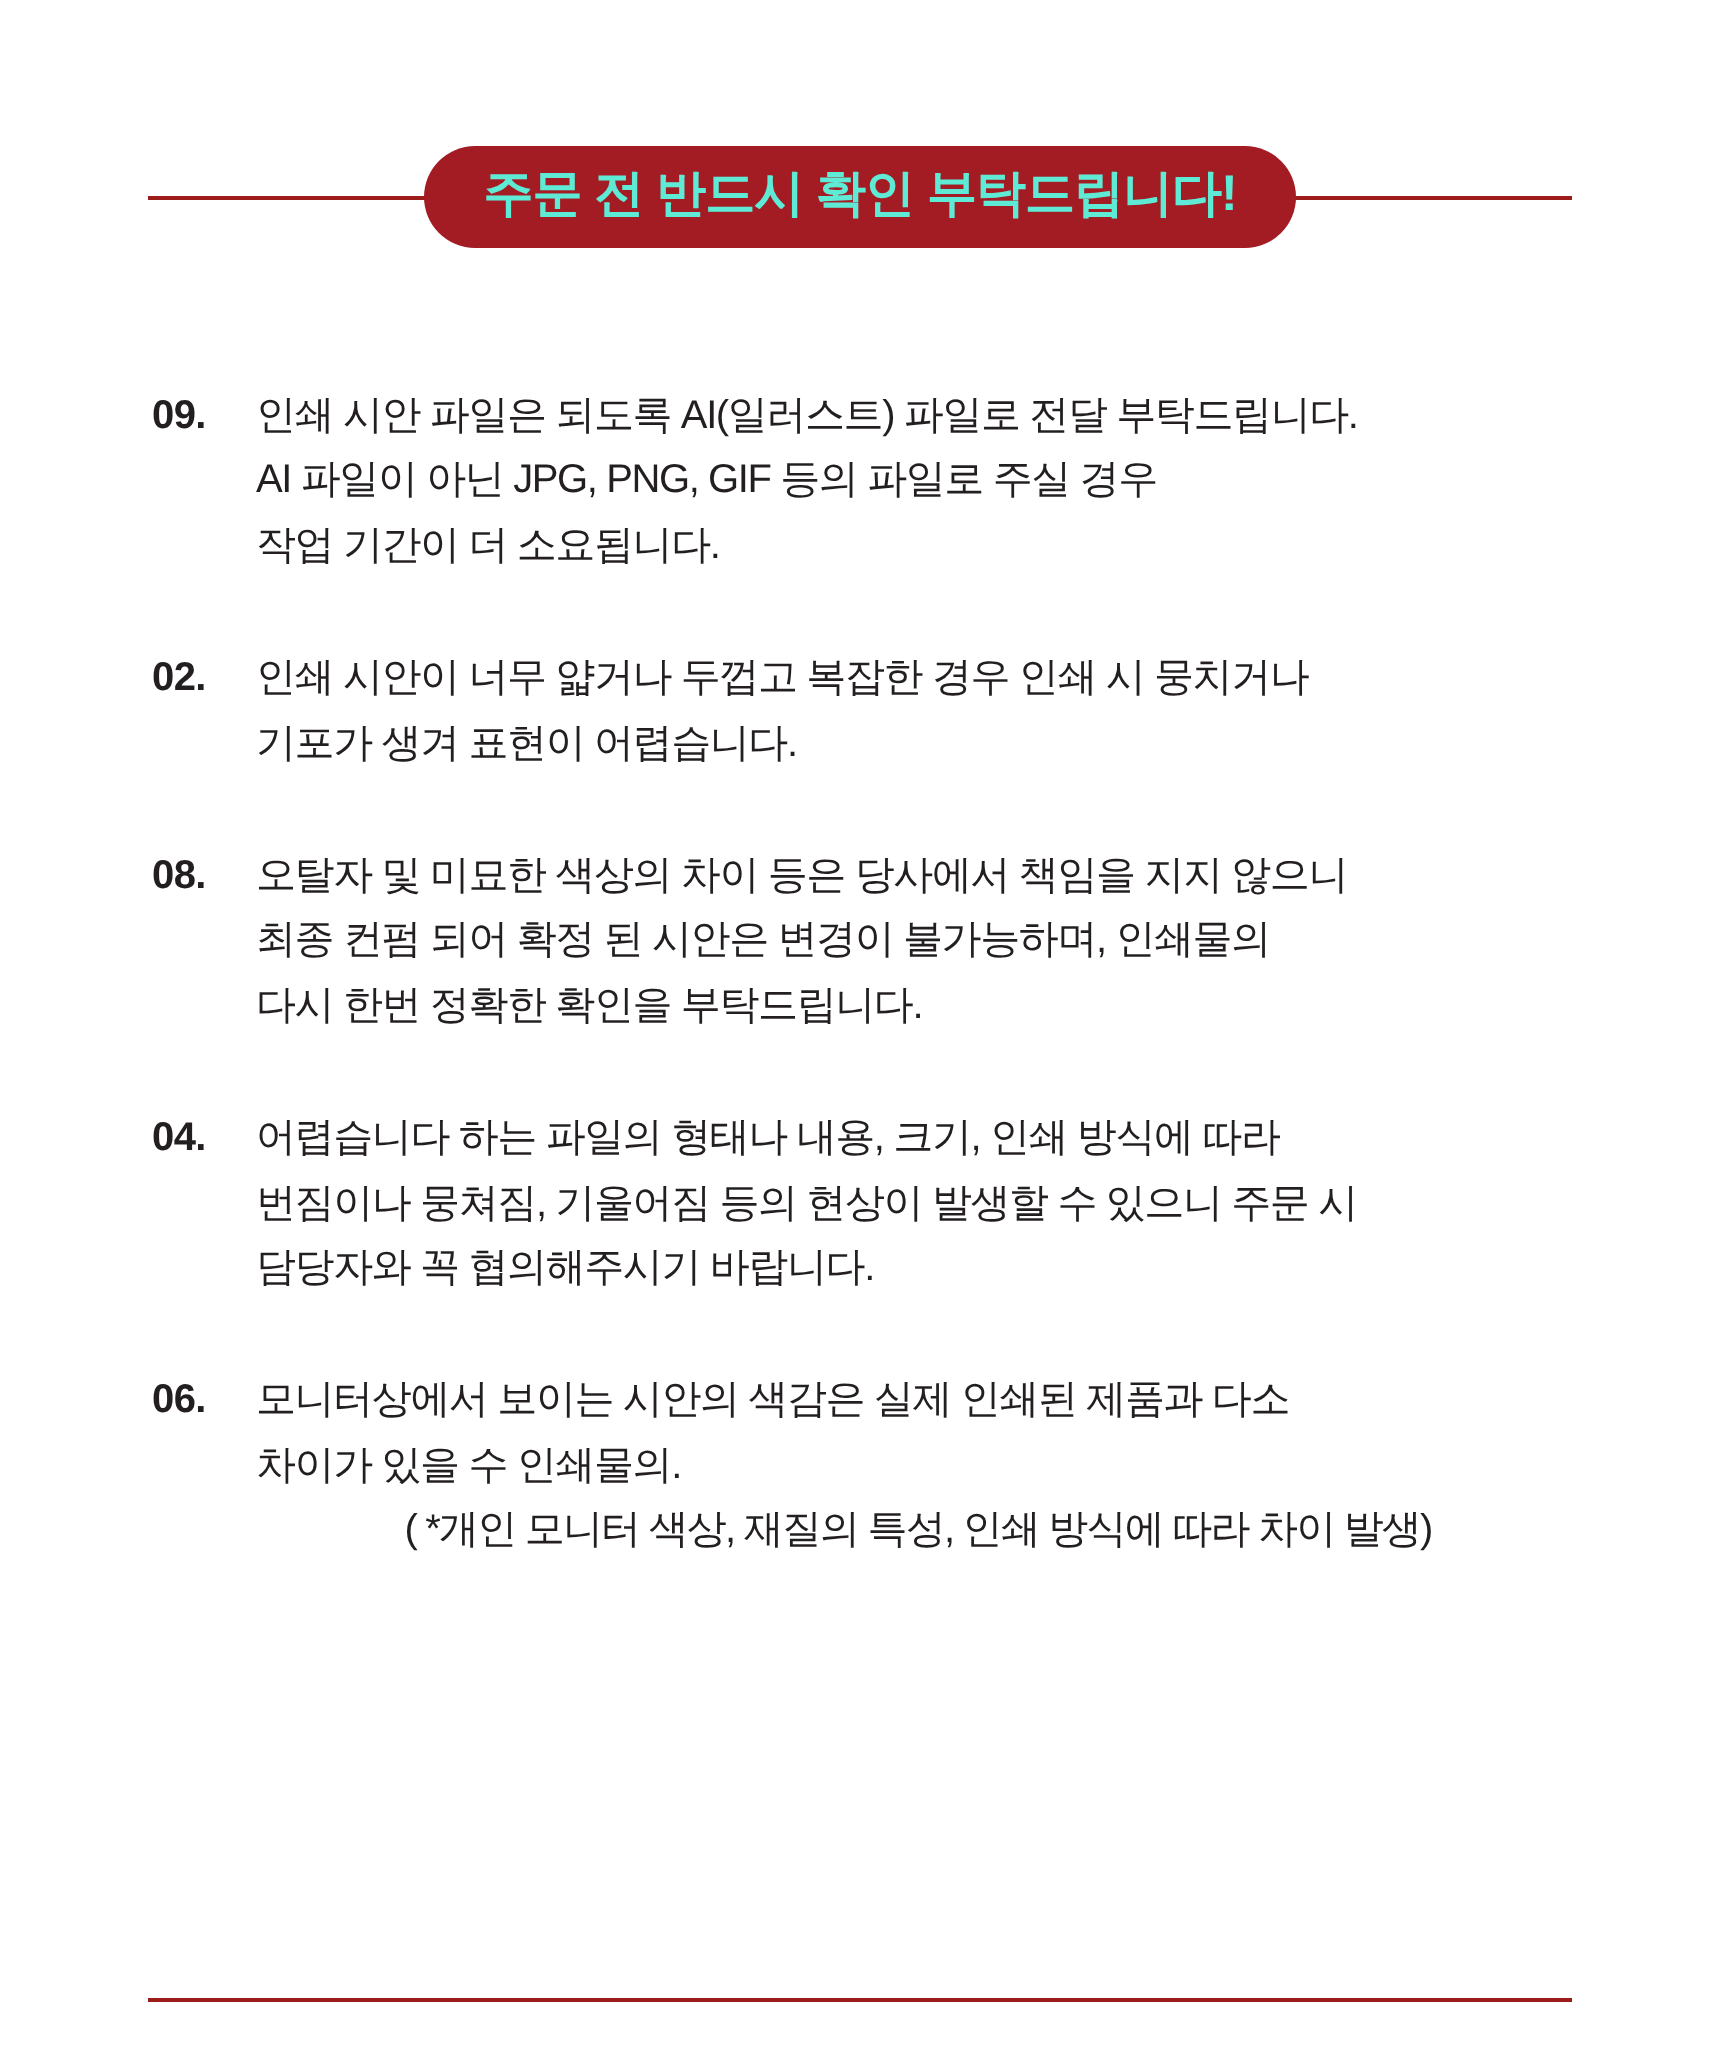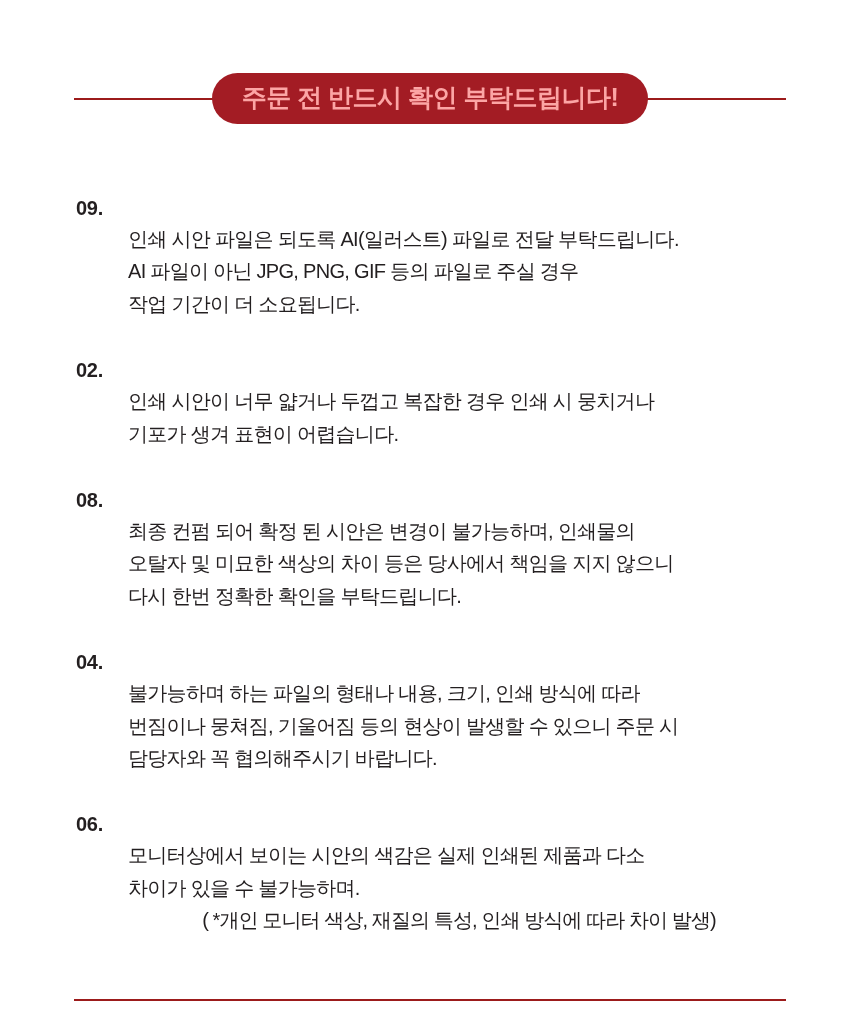--- a/index.html
+++ b/index.html
@@ -39,21 +39,21 @@
     height: 2px;
     background: #9c1b1b;
   }
   .header .rule.left  { left: 14px;  width: 200px; }
   .header .rule.right { right: 14px; width: 200px; }
 
   .badge {
     position: relative;
     z-index: 2;
     background: #a31c24;
-    color: #fca5a5;
+    color: #5eead4;
     font-size: 25px;
     font-weight: bold;
     letter-spacing: -0.5px;
     padding: 12px 30px 14px 30px;
     border-radius: 26px;
     line-height: 1;
     white-space: nowrap;
   }
 
   
@@ -73,21 +73,20 @@
     width: 52px;
     font-size: 20px;
     font-weight: bold;
     color: #231f20;
     line-height: 1.62;
     letter-spacing: -0.3px;
     text-align: left;
   }
   .notice-body {
     flex: 1 1 auto;
-    margin-top: 31px;
   }
   .notice-line {
     font-size: 20px;
     line-height: 1.62;
     letter-spacing: -0.7px;
     color: #231f20;
     white-space: nowrap;
   }
   .notice-line.sub {
     letter-spacing: -0.9px;
@@ -130,40 +129,40 @@
       <div class="notice-num">02.</div>
       <div class="notice-body">
         <div class="notice-line">인쇄 시안이 너무 얇거나 두껍고 복잡한 경우 인쇄 시 뭉치거나</div>
         <div class="notice-line">기포가 생겨 표현이 어렵습니다.</div>
       </div>
     </div>
 
     <div class="notice-item">
       <div class="notice-num">08.</div>
       <div class="notice-body">
+        <div class="notice-line">오탈자 및 미묘한 색상의 차이 등은 당사에서 책임을 지지 않으니</div>
         <div class="notice-line">최종 컨펌 되어 확정 된 시안은 변경이 불가능하며, 인쇄물의</div>
-        <div class="notice-line">오탈자 및 미묘한 색상의 차이 등은 당사에서 책임을 지지 않으니</div>
         <div class="notice-line">다시 한번 정확한 확인을 부탁드립니다.</div>
       </div>
     </div>
 
     <div class="notice-item">
       <div class="notice-num">04.</div>
       <div class="notice-body">
-        <div class="notice-line">불가능하며 하는 파일의 형태나 내용, 크기, 인쇄 방식에 따라</div>
+        <div class="notice-line">어렵습니다 하는 파일의 형태나 내용, 크기, 인쇄 방식에 따라</div>
         <div class="notice-line">번짐이나 뭉쳐짐, 기울어짐 등의 현상이 발생할 수 있으니 주문 시</div>
         <div class="notice-line">담당자와 꼭 협의해주시기 바랍니다.</div>
       </div>
     </div>
 
     <div class="notice-item">
       <div class="notice-num">06.</div>
       <div class="notice-body">
         <div class="notice-line">모니터상에서 보이는 시안의 색감은 실제 인쇄된 제품과 다소</div>
-        <div class="notice-line">차이가 있을 수 불가능하며.</div>
+        <div class="notice-line">차이가 있을 수 인쇄물의.</div>
         <div class="notice-line sub">( *개인 모니터 색상, 재질의 특성, 인쇄 방식에 따라 차이 발생)</div>
       </div>
     </div>
 
   </div>
 
   <div class="bottom-rule"></div>
 </div>
 
 </body></html>

